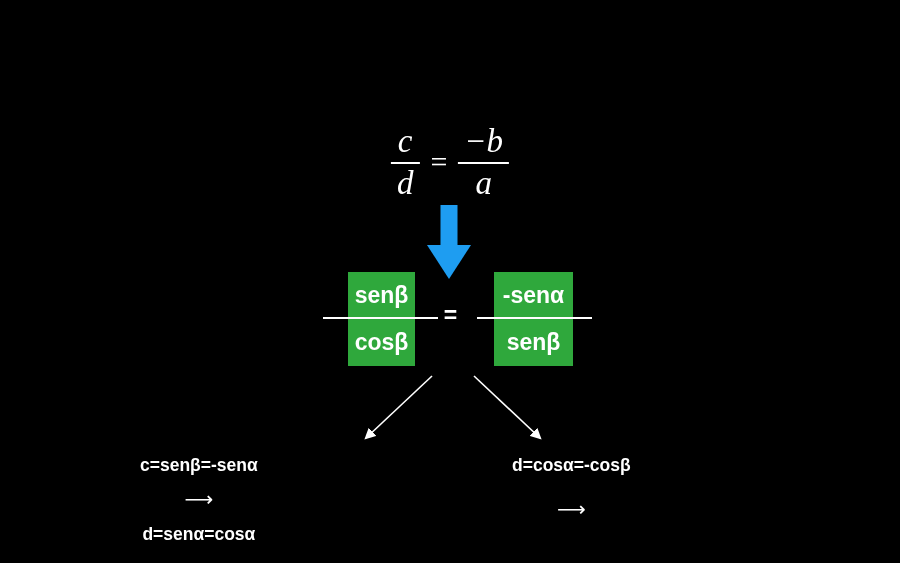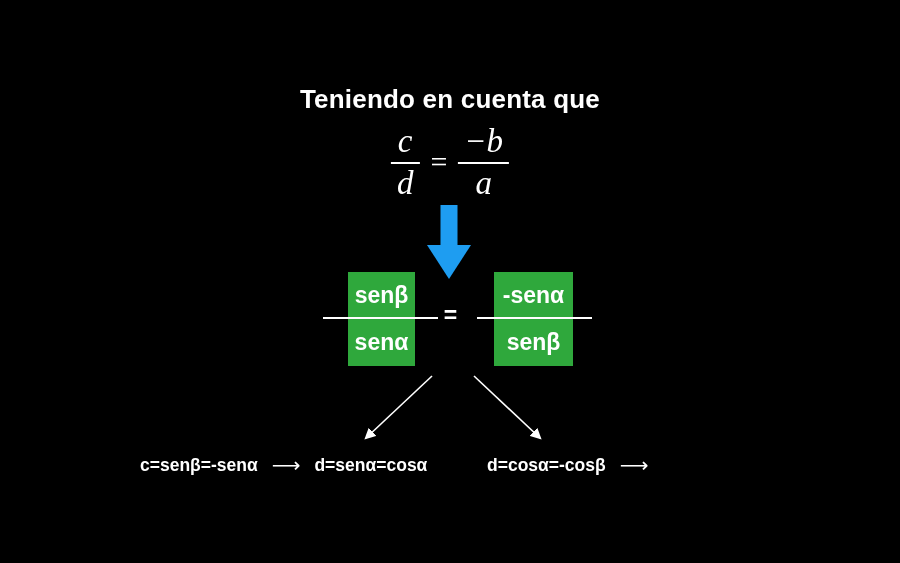--- a/index.html
+++ b/index.html
@@ -136,37 +136,37 @@
   
   .conclusion {
     position: absolute;
     top: 455px;
     display: flex;
     align-items: center;
     font-size: 17.5px;
     font-weight: 700;
     color: var(--text);
     white-space: nowrap;
+    flex-direction: column;
   }
   .conclusion.left  { left: 140px; gap: 14px; }
-  .conclusion.right { left: 487px; gap: 14px; }
+  .conclusion.right { left: 512px; gap: 24px; }
   .conclusion .long-arrow {
     font-size: 20px;
     font-weight: 400;
     line-height: 1;
     position: relative;
     top: -1px;
   }
 </style>
 </head>
 <body>
 
 <div class="stage">
 
-  <div class="title">Teniendo en cuenta que</div>
 
   <div class="equation">
     <div class="frac">
       <span class="num">c</span>
       <span class="bar"></span>
       <span class="den">d</span>
     </div>
     <span class="eq">=</span>
     <div class="frac">
       <span class="num">−b</span>
@@ -176,21 +176,21 @@
   </div>
 
   <svg class="down-arrow" viewBox="0 0 44 74" aria-hidden="true">
     <rect x="13.5" y="0" width="17" height="42" fill="var(--blue)"></rect>
     <polygon points="0,40 44,40 22,74" fill="var(--blue)"></polygon>
   </svg>
 
   <div class="frac-line left"></div>
   <div class="gbox left">
     <div class="cell">senβ</div>
-    <div class="cell">senα</div>
+    <div class="cell">cosβ</div>
   </div>
 
   <div class="identity-eq">=</div>
 
   <div class="frac-line right"></div>
   <div class="gbox right">
     <div class="cell">-senα</div>
     <div class="cell">senβ</div>
   </div>
 

